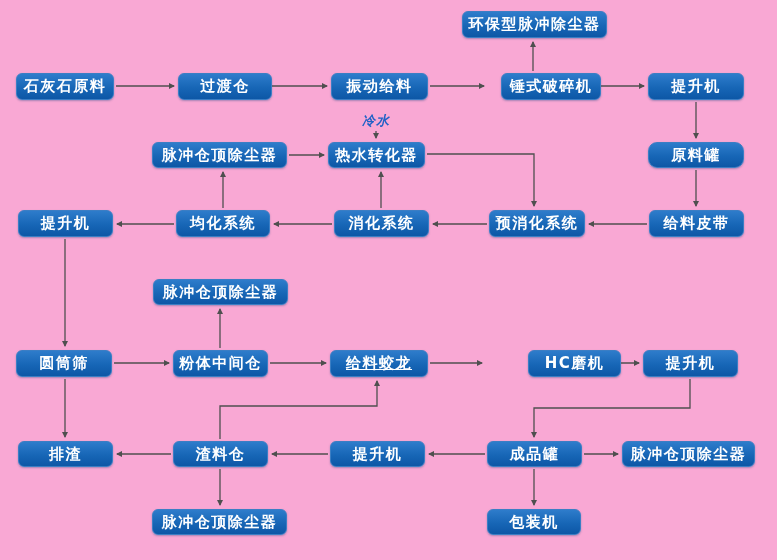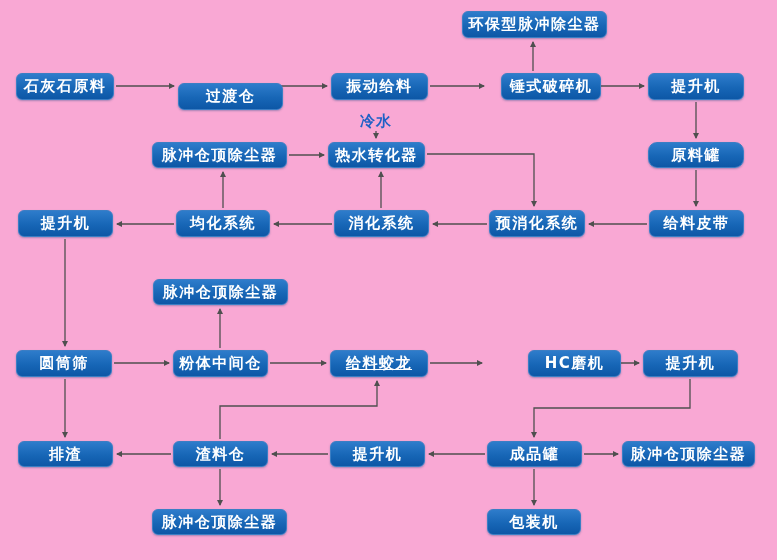--- a/index.html
+++ b/index.html
@@ -19,22 +19,23 @@
     font-size:15px;font-weight:bold;letter-spacing:1.5px;
     background:linear-gradient(180deg,var(--node-top,#2e7ccb) 0%,var(--node-mid,#1766b6) 55%,var(--node-bottom,#0d57a6) 100%);
     border:1px solid var(--node-border,#3b7ec4);
     border-radius:6px;
     box-shadow:0 1px 2px rgba(13,66,120,0.35);
     white-space:nowrap;
   }
   .float-label{
     position:absolute;z-index:2;
     transform:translateX(-50%);
-    font-size:15px;font-weight:bold;letter-spacing:1px;
+    font-size:13px;font-weight:bold;letter-spacing:1px;
     white-space:nowrap;
+    font-style:italic;
   }
 </style>
 </head>
 <body>
 
 <div id="canvas" style="width: 777px; height: 560px; background: #f9a8d4;">
   <svg id="edges" xmlns="http://www.w3.org/2000/svg" width="777" height="560">
       <defs>
         <marker id="arw" markerWidth="8" markerHeight="8" refX="5" refY="3" orient="auto" markerUnits="userSpaceOnUse">
           <path d="M0,0 L6,3 L0,6 Z" fill="#4f4f4f"></path>
@@ -68,21 +69,21 @@
       <polyline points="171,454 117,454" fill="none" stroke="#4f4f4f" stroke-width="1.3" marker-end="url(#arw)"></polyline>
       <polyline points="328,454 272,454" fill="none" stroke="#4f4f4f" stroke-width="1.3" marker-end="url(#arw)"></polyline>
       <polyline points="485,454 429,454" fill="none" stroke="#4f4f4f" stroke-width="1.3" marker-end="url(#arw)"></polyline>
       <polyline points="584,454 618,454" fill="none" stroke="#4f4f4f" stroke-width="1.3" marker-end="url(#arw)"></polyline>
       <polyline points="220,469 220,505" fill="none" stroke="#4f4f4f" stroke-width="1.3" marker-end="url(#arw)"></polyline>
       <polyline points="534,469 534,505" fill="none" stroke="#4f4f4f" stroke-width="1.3" marker-end="url(#arw)"></polyline>
     </svg>
   <div id="nodes">
       <div class="node" style="left: 462px; top: 11px; width: 145px; height: 27px;">环保型脉冲除尘器</div>
       <div class="node" style="left: 16px; top: 73px; width: 98px; height: 27px;">石灰石原料</div>
-      <div class="node" style="left: 178px; top: 83px; width: 105px; height: 27px;">过渡仓</div>
+      <div class="node" style="left: 178px; top: 73px; width: 94px; height: 27px;">过渡仓</div>
       <div class="node" style="left: 331px; top: 73px; width: 97px; height: 27px;">振动给料</div>
       <div class="node" style="left: 488px; top: 73px; width: 100px; height: 27px; margin-left: 13px;">锤式破碎机</div>
       <div class="node" style="left: 648px; top: 73px; width: 96px; height: 27px;">提升机</div>
       <div class="node" style="left: 152px; top: 142px; width: 135px; height: 26px;">脉冲仓顶除尘器</div>
       <div class="node" style="left: 328px; top: 142px; width: 97px; height: 26px;">热水转化器</div>
       <div class="node" style="left: 648px; top: 142px; width: 96px; height: 26px; border-radius: 9px;">原料罐</div>
       <div class="node" style="left: 18px; top: 210px; width: 95px; height: 27px;">提升机</div>
       <div class="node" style="left: 176px; top: 210px; width: 94px; height: 27px;">均化系统</div>
       <div class="node" style="left: 334px; top: 210px; width: 95px; height: 27px;">消化系统</div>
       <div class="node" style="left: 489px; top: 210px; width: 96px; height: 27px;">预消化系统</div>

